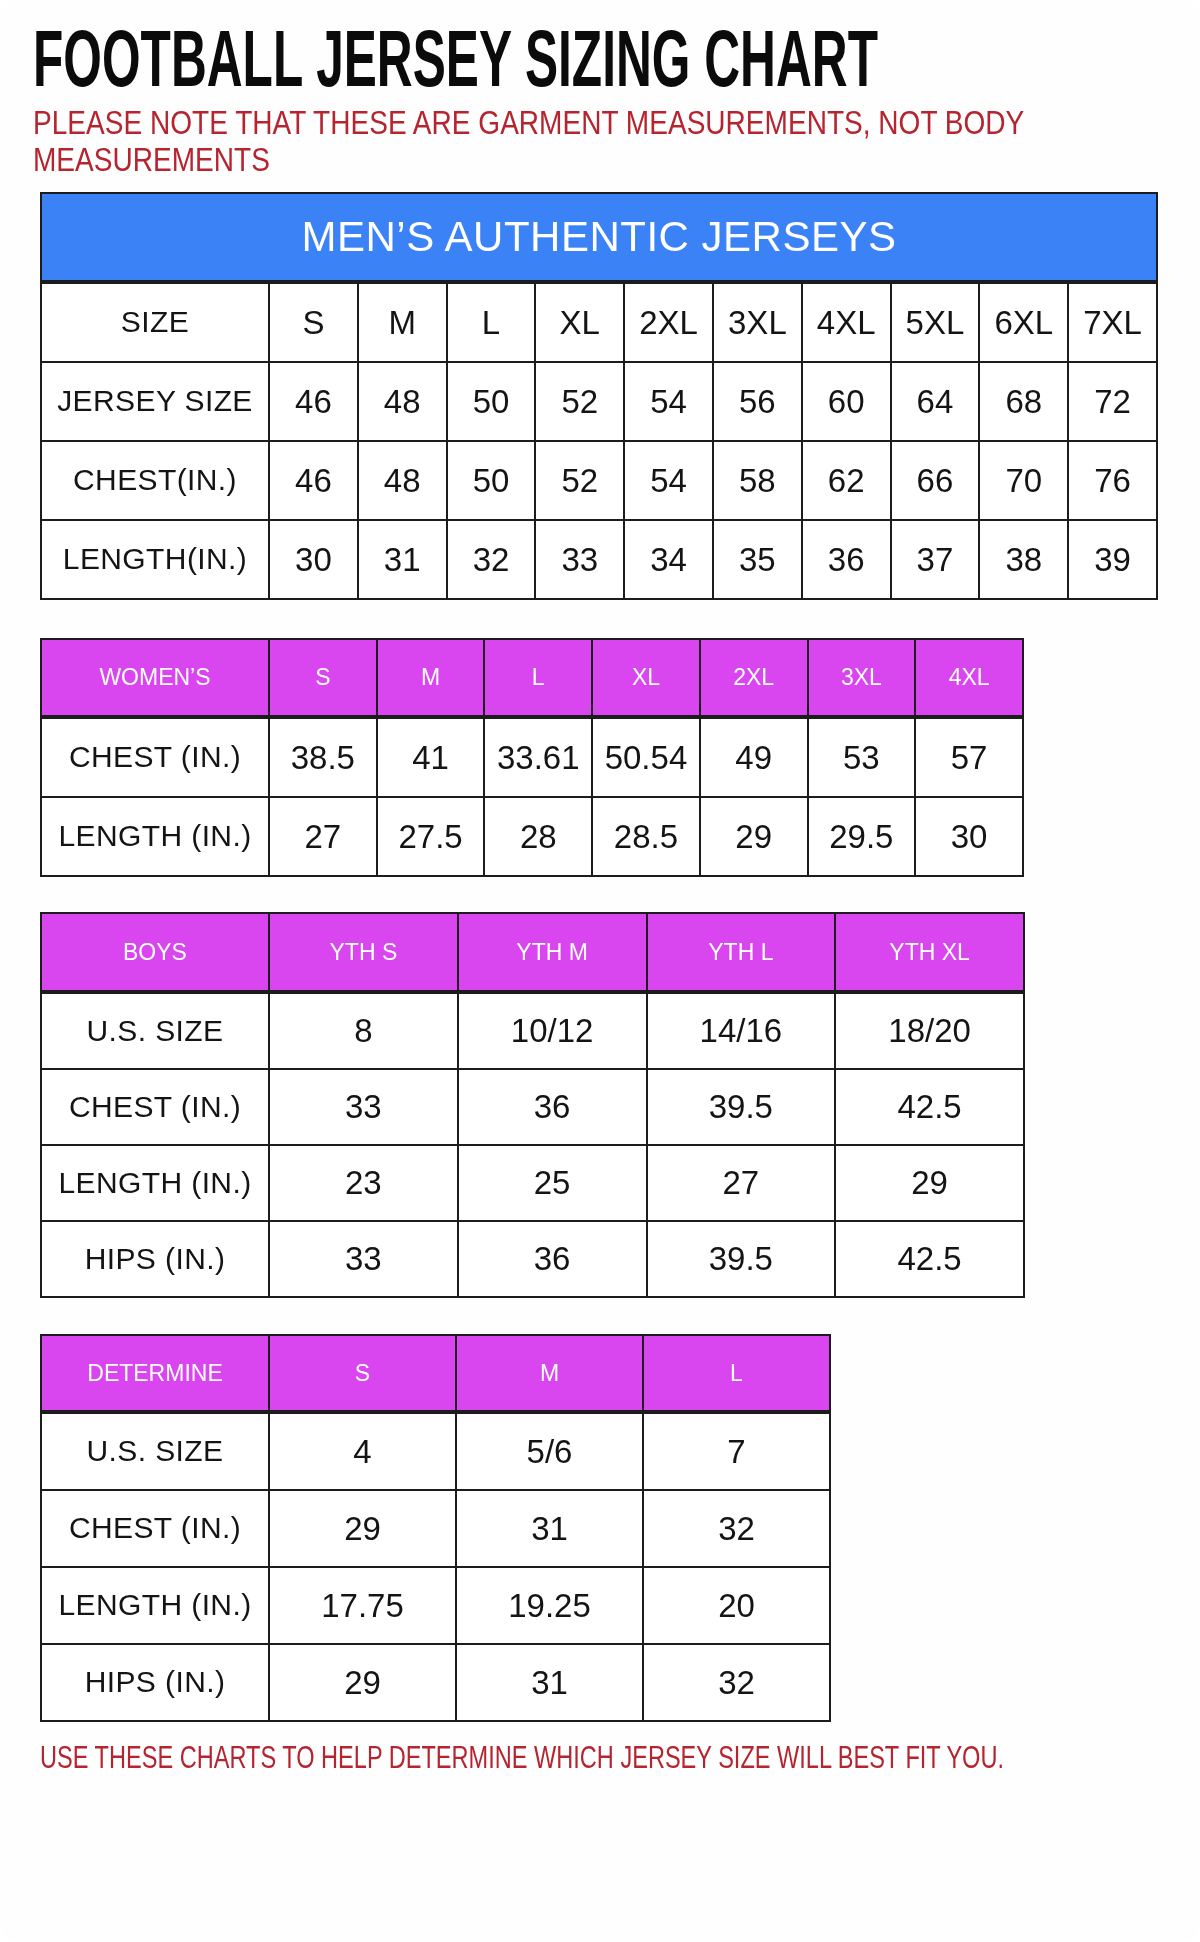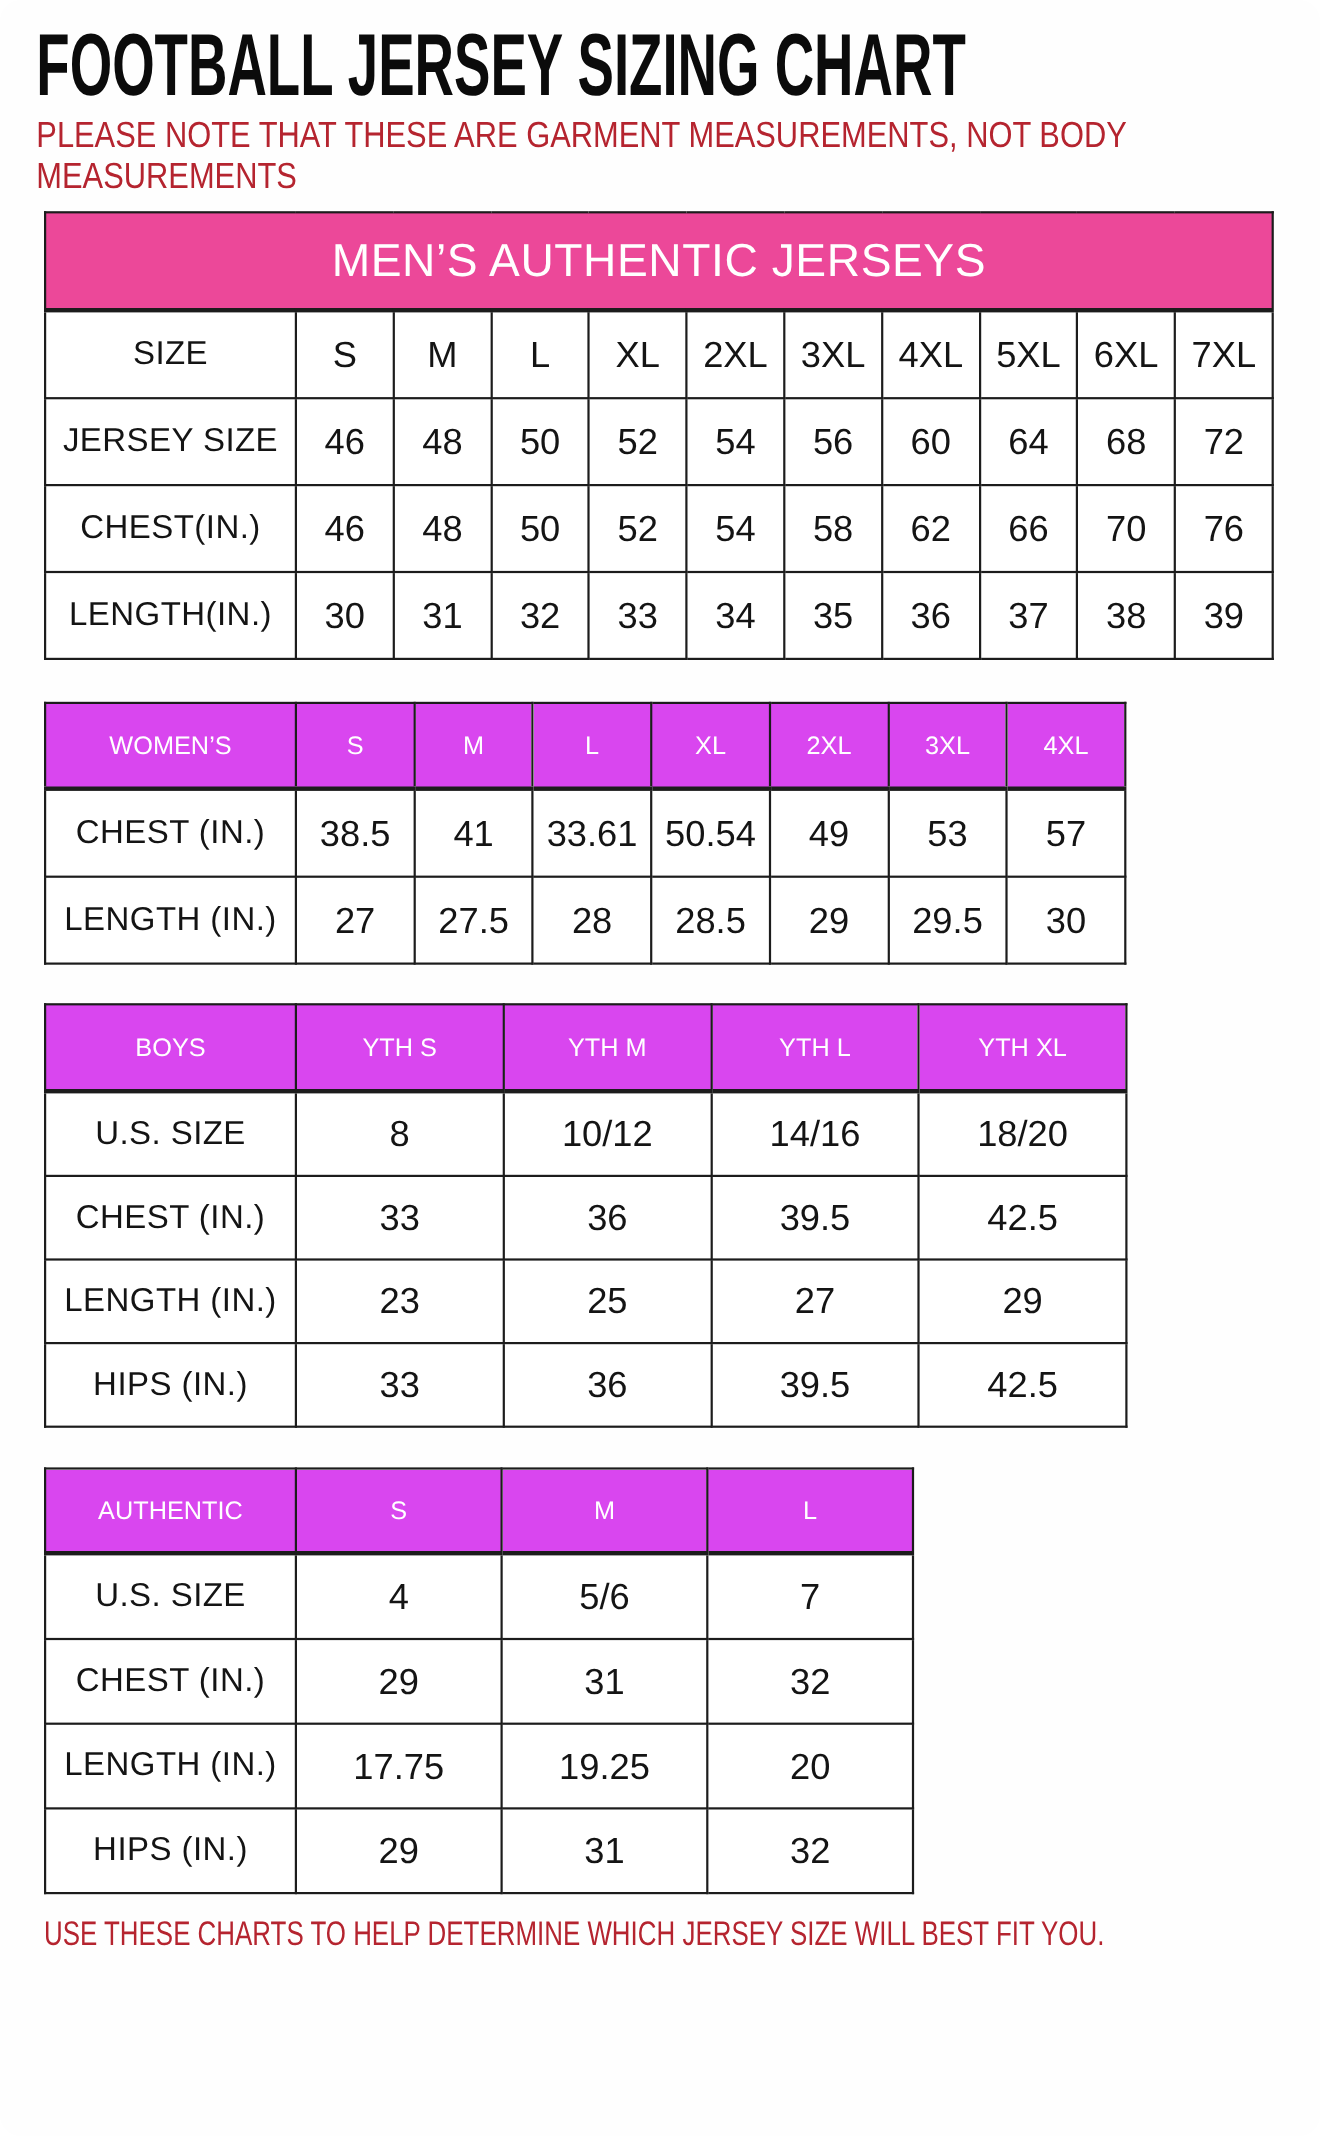--- a/index.html
+++ b/index.html
@@ -46,21 +46,21 @@
     overflow:hidden;
     word-wrap:break-word;
   }
   tr.head td{
     background:#d946ef;
     color:#ffffff;
     font-size:23px;
     border-bottom-width:4px;
   }
   .banner-cell{
-    background:#ec4899;
+    background:#3b82f6;
     color:#ffffff;
     font-size:42px;
     letter-spacing:.5px;
     border-bottom-width:4px;
     height:86px;
   }
   tr.body td{
     font-size:33px;
     color:#141414;
     background:#fff;
@@ -258,21 +258,21 @@
       </tbody>
   </table>
 
   <table id="preschool">
     <colgroup>
         <col class="c-label">
         <col span="3">
       </colgroup>
     <tbody>
         <tr class="head">
-          <td>AUTHENTIC</td>
+          <td>DETERMINE</td>
           <td>S</td>
           <td>M</td>
           <td>L</td>
         </tr>
         <tr class="body">
           <td>U.S. SIZE</td>
           <td>4</td>
           <td>5/6</td>
           <td>7</td>
         </tr>

